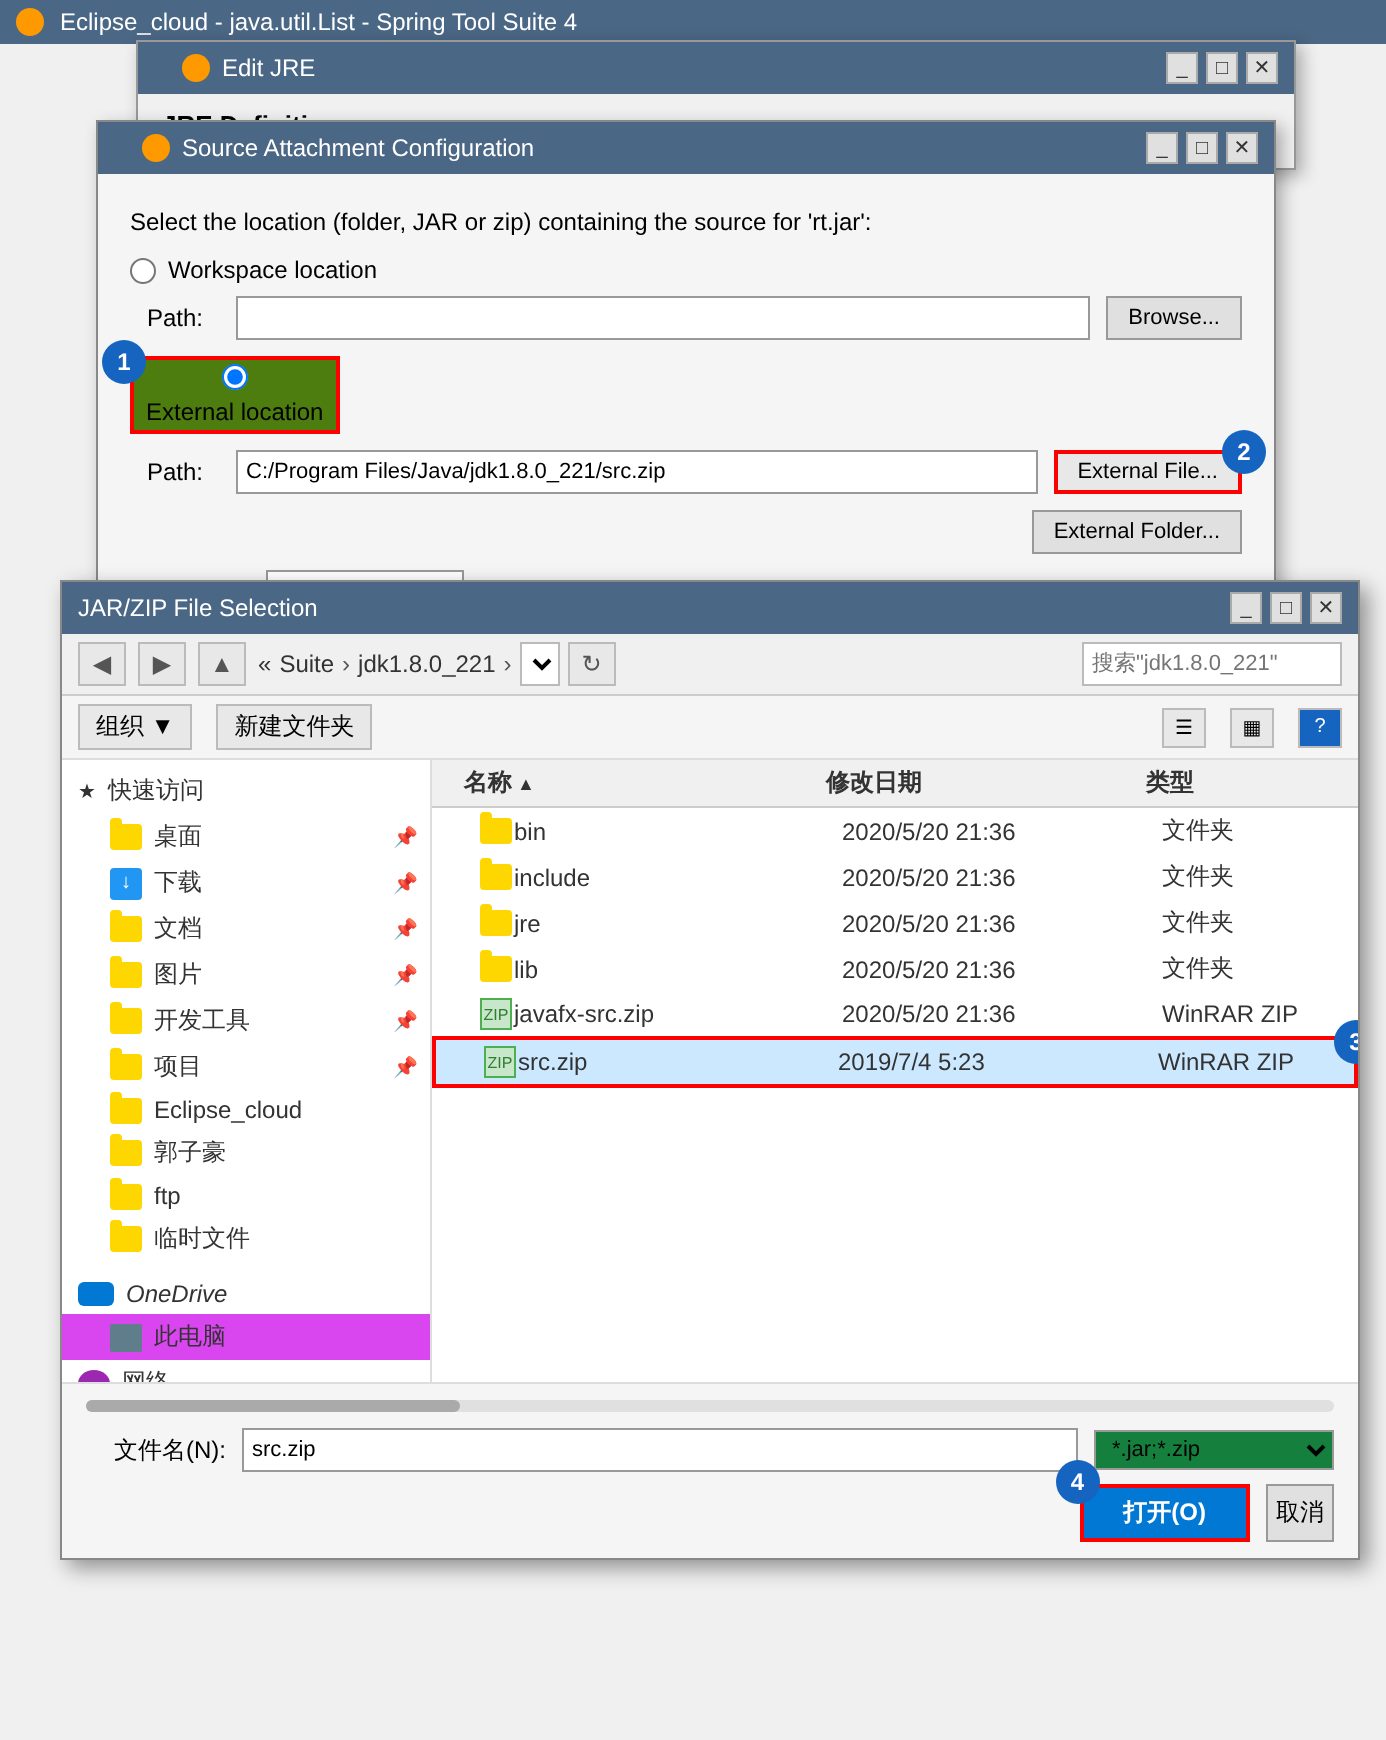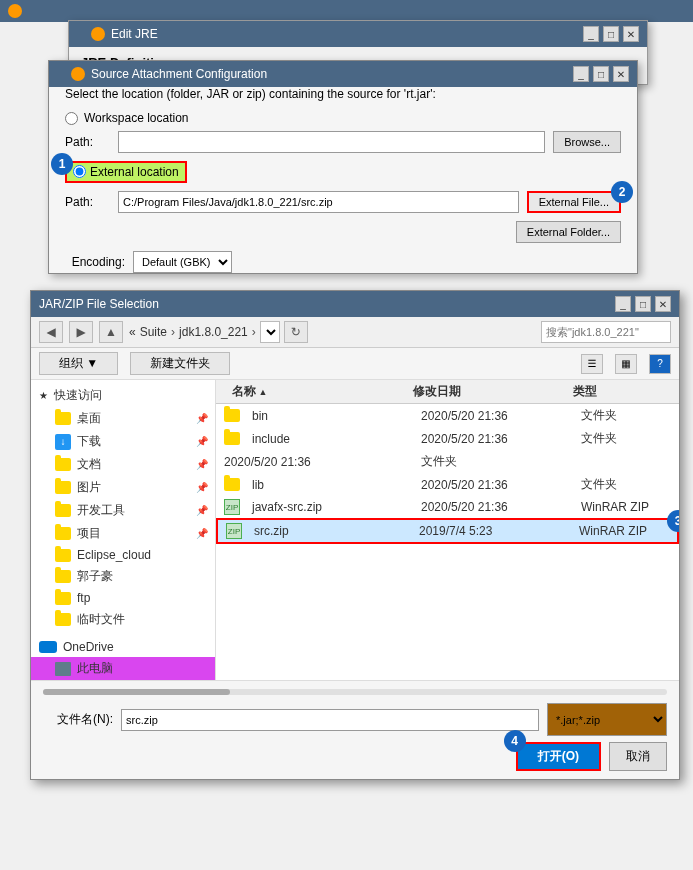--- a/index.html
+++ b/index.html
@@ -44,25 +44,25 @@
       position: absolute; top: 60px; left: 48px; width: 590px;
       background: #f5f5f5; border: 1px solid #888;
       box-shadow: 3px 3px 8px rgba(0,0,0,0.3);
       z-index: 10;
     }
     .src-attach-titlebar {
       background: #4a6785; color: white; padding: 4px 8px;
       display: flex; align-items: center; justify-content: space-between;
       height: 26px;
     }
-    .src-attach-content { padding: 0 16px; }
+    .src-attach-content { padding: 17px 16px; }
     .src-attach-desc { margin-bottom: 10px; font-size: 12px; }
     .radio-row { display: flex; align-items: center; gap: 6px; margin-bottom: 6px; }
     .path-row { display: flex; align-items: center; gap: 8px; margin-bottom: 8px; }
-    .path-label { width: 45px; text-align: left; font-size: 12px; }
+    .path-label { width: 45px; text-align: center; font-size: 12px; }
     .path-input { flex: 1; height: 22px; border: 1px solid #999; padding: 2px 4px; background: white; font-size: 11px; }
     .browse-btn {
       height: 22px; padding: 0 10px; background: #e0e0e0; border: 1px solid #999;
       cursor: pointer; font-size: 11px; white-space: nowrap;
     }
     .encoding-row { display: flex; align-items: center; gap: 8px; margin-top: 4px; }
     .encoding-label { width: 60px; text-align: right; font-size: 12px; }
     .encoding-select { height: 22px; border: 1px solid #999; background: white; padding: 0 4px; font-size: 11px; }
 
     
@@ -87,21 +87,21 @@
     .breadcrumb-segment { font-size: 12px; color: #333; }
     .breadcrumb-arrow { color: #555; }
     .breadcrumb-dropdown { height: 22px; border: 1px solid #bbb; background: white; padding: 0 4px; font-size: 11px; }
     .search-box { height: 22px; border: 1px solid #bbb; padding: 0 4px; width: 130px; background: white; font-size: 11px; color: #999; }
 
     .file-chooser-actions {
       background: #f5f5f5; border-bottom: 1px solid #ddd;
       padding: 4px 8px; display: flex; align-items: center; gap: 12px;
       flex-shrink: 0;
     }
-    .action-btn { padding: 2px 19px; background: #e8e8e8; border: 1px solid #bbb; cursor: pointer; font-size: 11px; }
+    .action-btn { padding: 2px 8px; background: #e8e8e8; border: 1px solid #bbb; cursor: pointer; font-size: 11px; }
     .view-btn { width: 22px; height: 20px; background: #e8e8e8; border: 1px solid #bbb; cursor: pointer; display: flex; align-items: center; justify-content: center; font-size: 10px; }
 
     .file-chooser-main {
       display: flex; flex: 1; overflow: hidden;
     }
     .file-chooser-sidebar {
       width: 185px; background: white; border-right: 1px solid #ddd;
       overflow-y: auto; flex-shrink: 0; padding: 4px 0;
     }
     .sidebar-section-header { display: flex; align-items: center; gap: 6px; padding: 3px 8px; font-size: 12px; color: #333; }
@@ -116,34 +116,34 @@
     .file-list-header {
       display: grid; grid-template-columns: 1fr 160px 90px;
       background: #f0f0f0; border-bottom: 1px solid #ccc; padding: 3px 16px;
       font-size: 11px; font-weight: bold; color: #333;
     }
     .file-list-row {
       display: grid; grid-template-columns: 1fr 160px 90px;
       padding: 3px 8px; font-size: 11px; color: #333; cursor: pointer;
       align-items: center;
     }
-    .file-list-row .name-cell { display: flex; align-items: center; gap: 12px; }
+    .file-list-row .name-cell { display: flex; align-items: center; gap: 1px; margin-left: 16px; }
     .zip-icon { width: 16px; height: 16px; background: #c8e6c9; border: 1px solid #4caf50; display: inline-flex; align-items: center; justify-content: center; font-size: 8px; color: #2e7d32; flex-shrink: 0; }
 
     .file-chooser-footer {
       background: #f5f5f5; border-top: 1px solid #ddd; padding: 8px 12px;
       flex-shrink: 0;
     }
     .footer-row { display: flex; align-items: center; gap: 8px; margin-bottom: 4px; }
     .footer-label { width: 70px; font-size: 12px; text-align: right; }
     .footer-input { flex: 1; height: 22px; border: 1px solid #999; padding: 0 4px; background: white; font-size: 11px; }
-    .footer-filter { width: 120px; height: 33px; border: 1px solid #999; padding: 0 4px; background: #a16207; font-size: 11px; }
+    .footer-filter { width: 120px; height: 20px; border: 1px solid #999; padding: 0 4px; background: #15803d; font-size: 11px; }
     .footer-buttons { display: flex; justify-content: flex-end; gap: 8px; margin-top: 6px; }
     .open-btn { padding: 4px 20px; background: #0078d4; color: white; border: 2px solid red; cursor: pointer; font-size: 12px; font-weight: bold; }
-    .cancel-btn { padding: 4px 16px; background: #e0e0e0; border: 1px solid #999; cursor: pointer; font-size: 12px; }
+    .cancel-btn { padding: 4px 4px; background: #e0e0e0; border: 1px solid #999; cursor: pointer; font-size: 12px; }
 
     
     .icon-folder { display: inline-block; width: 16px; height: 13px; background: #ffd700; border-radius: 0 2px 2px 2px; position: relative; flex-shrink: 0; }
     .icon-folder::before { content: ''; position: absolute; top: -3px; left: 0; width: 6px; height: 4px; background: #ffd700; border-radius: 2px 2px 0 0; }
 
     .download-icon { display: inline-block; width: 16px; height: 16px; background: #2196f3; border-radius: 2px; color: white; font-size: 10px; text-align: center; line-height: 16px; flex-shrink: 0; }
     .onedrive-icon { display: inline-block; width: 18px; height: 12px; background: #0078d4; border-radius: 3px; flex-shrink: 0; }
     .computer-icon { display: inline-block; width: 16px; height: 14px; background: #607d8b; border-radius: 1px; flex-shrink: 0; }
     .network-icon { display: inline-block; width: 16px; height: 14px; background: #9c27b0; border-radius: 50%; flex-shrink: 0; }
 
@@ -158,20 +158,21 @@
       display: flex; align-items: center; justify-content: center;
       position: absolute; z-index: 50;
     }
   </style>
 </head>
 <body>
 
 <div class="ide-bg"></div>
 <div class="ide-titlebar">
   <span class="eclipse-icon"></span>
+  <span>Eclipse_cloud - java.util.List - Spring Tool Suite 4</span>
 </div>
 
 <div class="edit-jre-dialog">
   <div class="dialog-titlebar">
     <div class="dialog-titlebar-title">
       <span class="dialog-titlebar-icon"></span>
       <span>Edit JRE</span>
     </div>
     <div class="dialog-controls">
       <div class="dialog-btn">_</div>
@@ -204,21 +205,21 @@
       <label>Workspace location</label>
     </div>
 
     <div class="path-row">
       <span class="path-label">Path:</span>
       <input type="text" class="path-input" style="">
       <button class="browse-btn">Browse...</button>
     </div>
 
     <div style="position:relative; margin-bottom: 8px;">
-      <div style="border: 2px solid red; display:inline-flex; align-items:flex-start; gap:4px; padding: 2px 6px; background:#bef264;">
+      <div style="border: 2px solid red; display:inline-flex; align-items:center; gap:4px; padding: 2px 6px; background:#4d7c0f;flex-direction:column;">
         <input type="radio" name="location" checked="" style="">
         <label>External location</label>
       </div>
       
       <div class="step-badge" style="top:-8px; left:-14px;">
         <span>1</span>
       </div>
     </div>
 
     <div class="path-row" style="position:relative;">
@@ -343,21 +344,21 @@
         <span class="icon-folder"></span>
         <span>ftp</span>
       </div>
       <div class="sidebar-item">
         <span class="icon-folder"></span>
         <span>临时文件</span>
       </div>
 
       <div style="margin-top:6px;"></div>
 
-      <div class="sidebar-section-header" style="cursor:pointer;">
+      <div class="sidebar-section-header" style="cursor:pointer;font-style:italic;">
         <span class="onedrive-icon"></span>
         <span>OneDrive</span>
       </div>
 
       <div class="sidebar-item selected">
         <span class="computer-icon"></span>
         <span>此电脑</span>
       </div>
 
       <div class="sidebar-section-header" style="cursor:pointer;">
@@ -385,20 +386,24 @@
       <div class="file-list-row">
         <div class="name-cell">
           <span class="icon-folder"></span>
           <span>include</span>
         </div>
         <div>2020/5/20 21:36</div>
         <div>文件夹</div>
       </div>
 
       <div class="file-list-row">
+        <div class="name-cell">
+          <span class="icon-folder"></span>
+          <span>jre</span>
+        </div>
         <div>2020/5/20 21:36</div>
         <div>文件夹</div>
       </div>
 
       <div class="file-list-row">
         <div class="name-cell">
           <span class="icon-folder"></span>
           <span>lib</span>
         </div>
         <div>2020/5/20 21:36</div>

